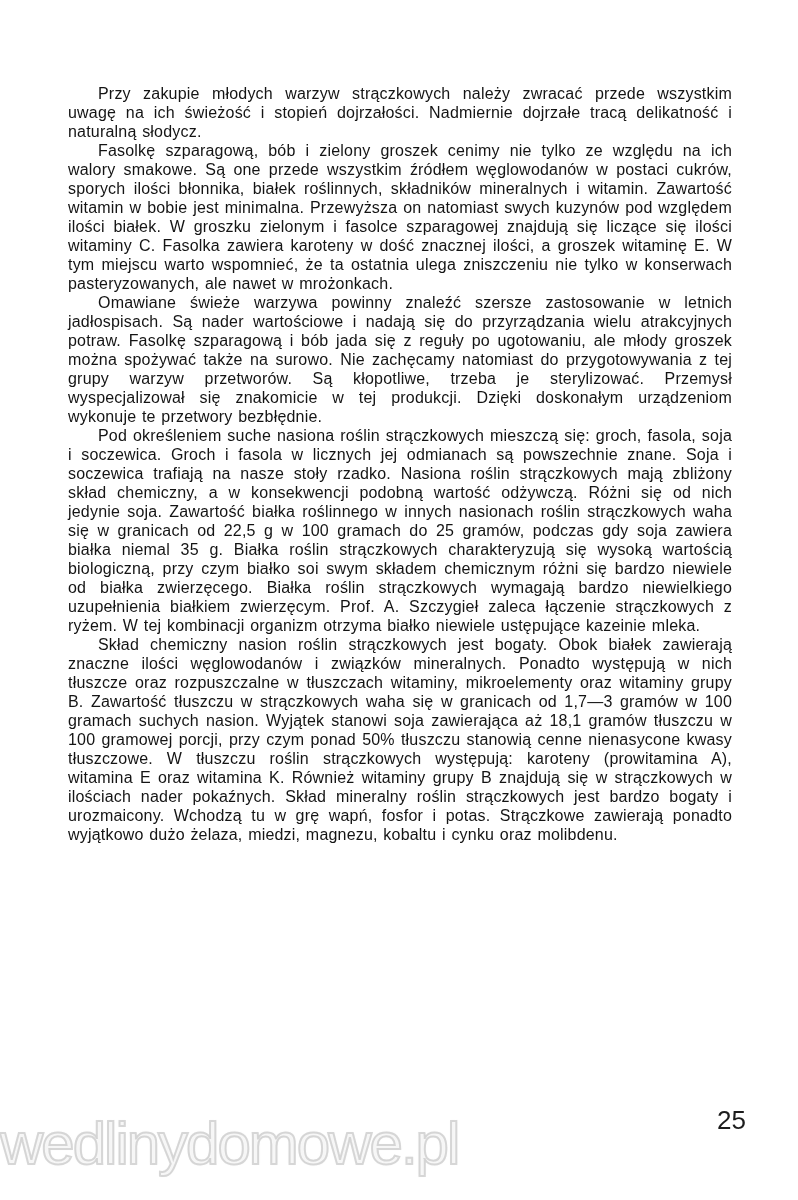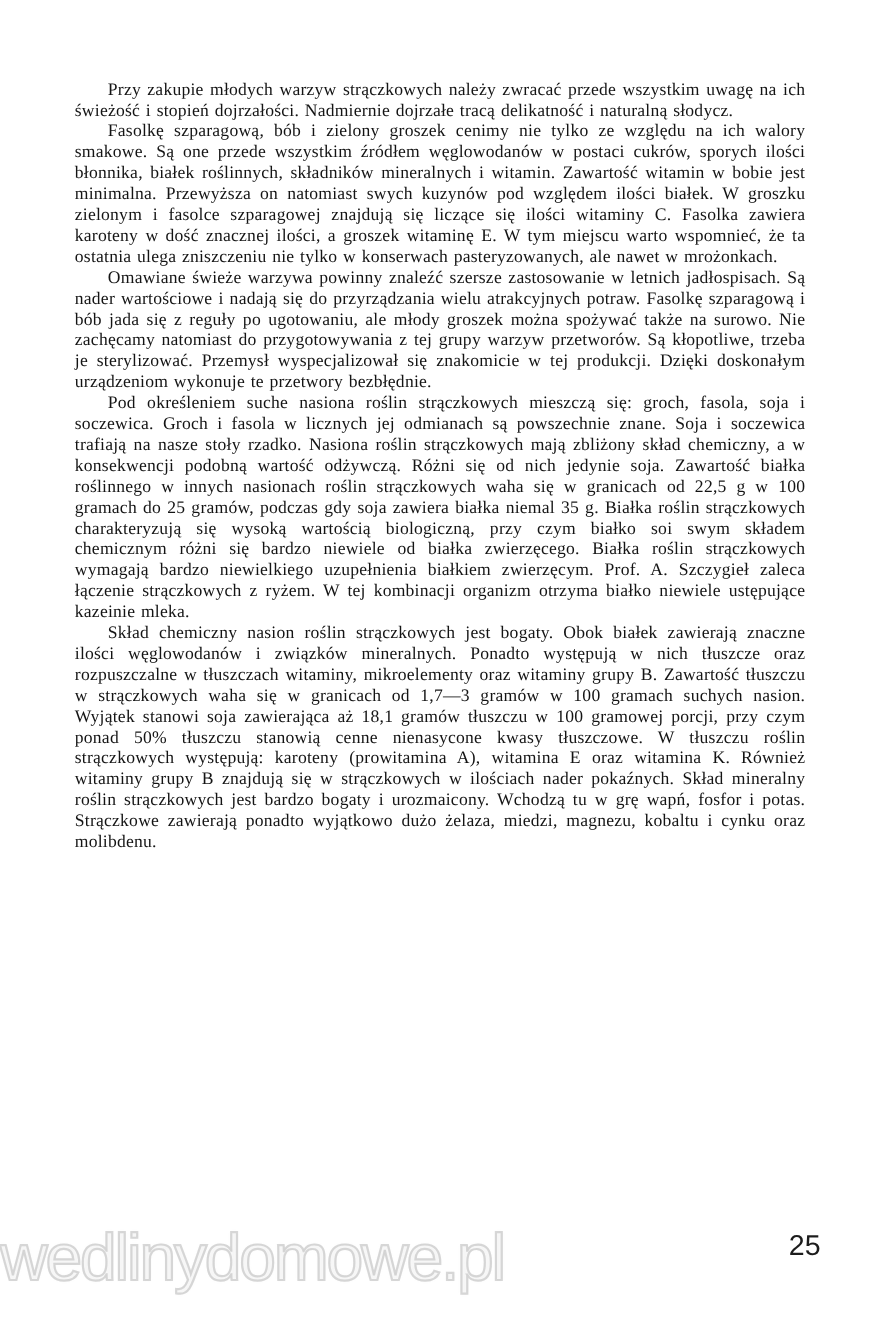--- a/index.html
+++ b/index.html
@@ -11,28 +11,27 @@
     position: relative;
     width: 798px;
     height: 1200px;
     background: #ffffff;
     overflow: hidden;
     font-family: "Liberation Sans", sans-serif;
   }
   .content {
     position: absolute;
     left: 68px;
-    top: 72px;
+    top: 84px;
     width: 664px;
     color: #141414;
     font-size: 16px;
     line-height: 19px;
     text-align: justify;
     letter-spacing: 0.2px;
-    font-family: Liberation Serif, serif;
   }
   .content p {
     margin: 0;
     text-indent: 30px;
     word-spacing: 1px;
   }
   .watermark {
     position: absolute;
     left: 0;
     right: 0;
@@ -43,21 +42,21 @@
     letter-spacing: -2px;
     color: rgba(255, 255, 255, 0.55);
     -webkit-text-stroke: 2px rgba(170, 170, 170, 0.45);
     text-shadow: 0 0 2px rgba(200, 200, 200, 0.35);
     pointer-events: none;
     white-space: nowrap;
   }
   .page-number {
     position: absolute;
     right: 52px;
-    bottom: 52px;
+    bottom: 64px;
     font-size: 26px;
     color: #1c1c1c;
   }
 </style>
 </head>
 <body>
 
 <div class="page">
 
   <div class="content">

